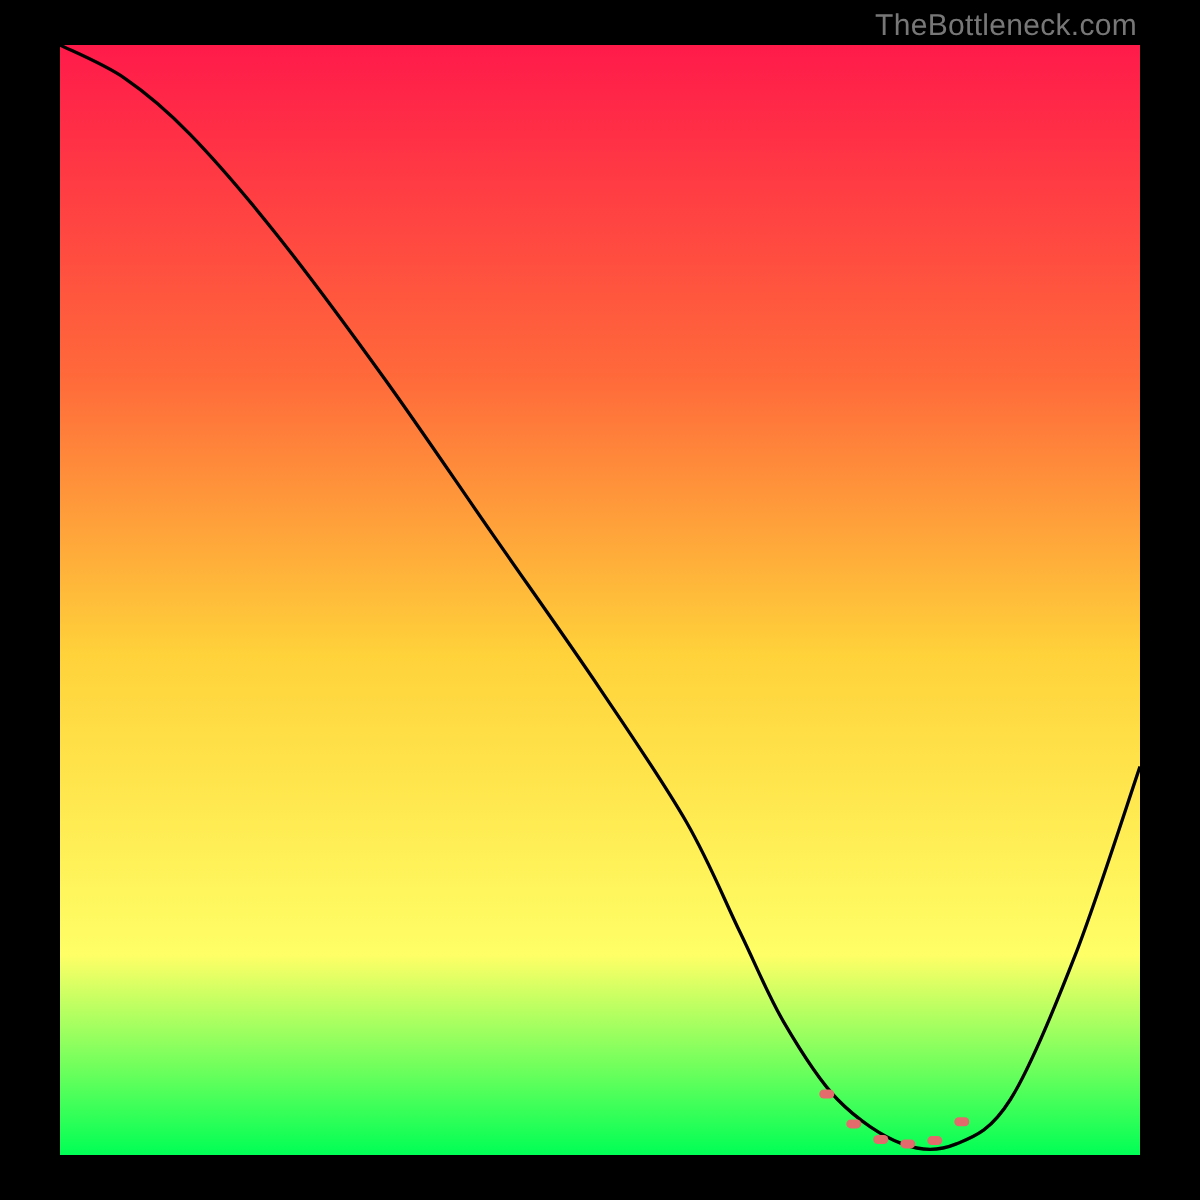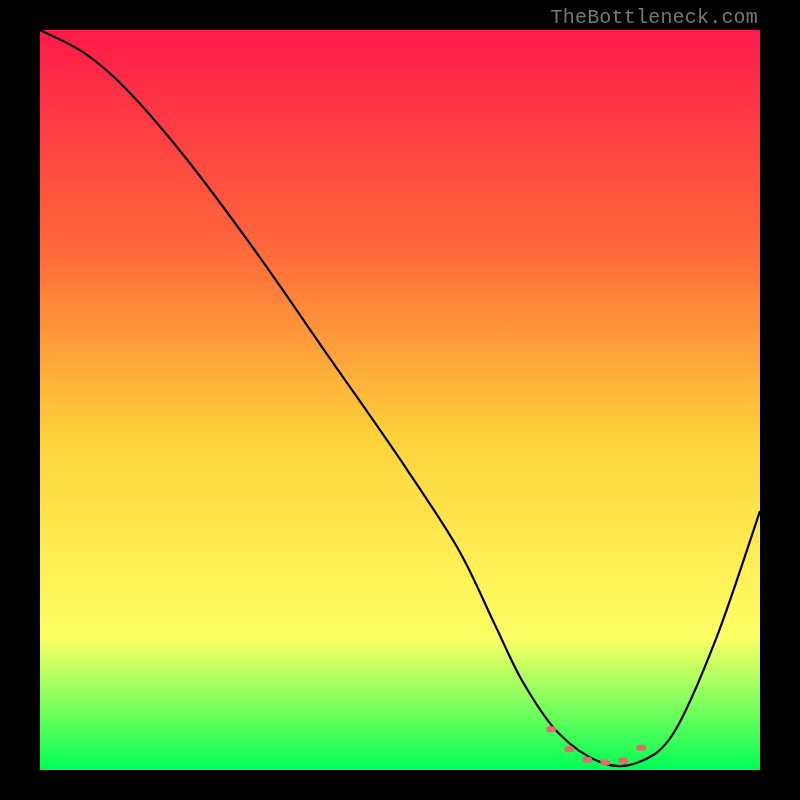--- a/index.html
+++ b/index.html
@@ -9,21 +9,20 @@
     height: 800px;
     background: #000;
     overflow: hidden;
     font-family: Arial, Helvetica, sans-serif;
   }
   .outer {
     position: relative;
     width: 800px;
     height: 800px;
     background: #000;
-    font-family: Liberation Mono, monospace;
   }
   .plot {
     position: absolute;
     left: 40px;
     top: 30px;
     width: 720px;
     height: 740px;
   }
   .watermark {
     position: absolute;

